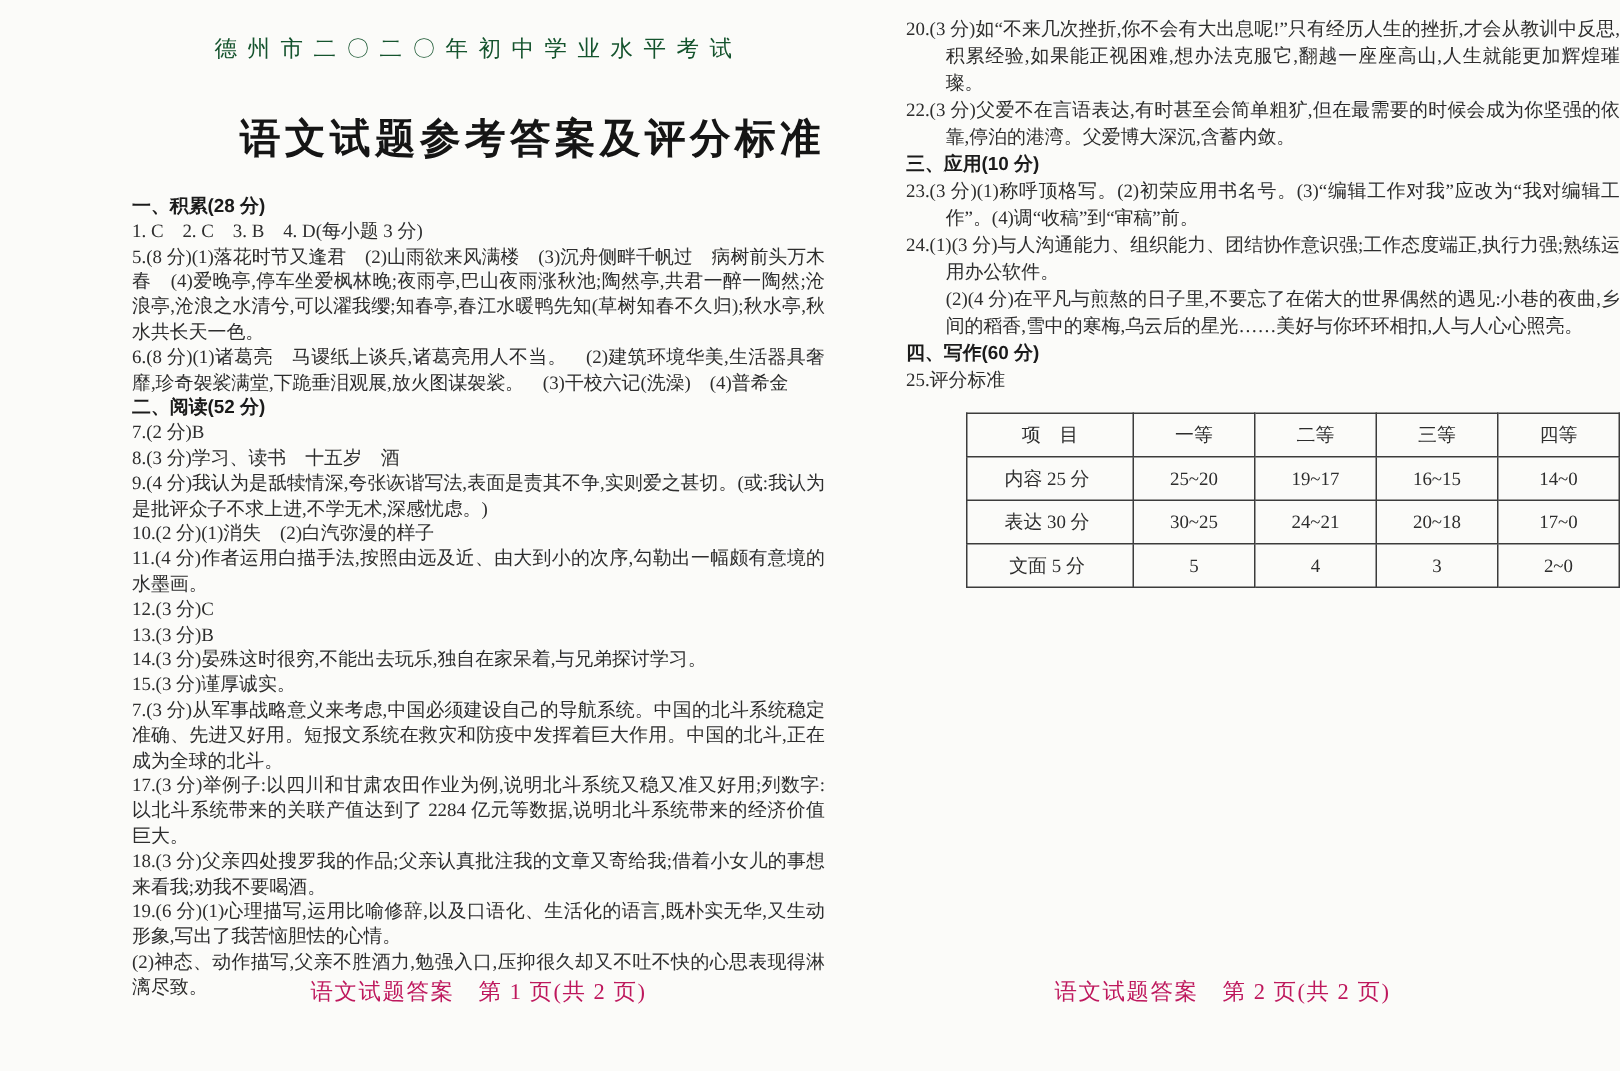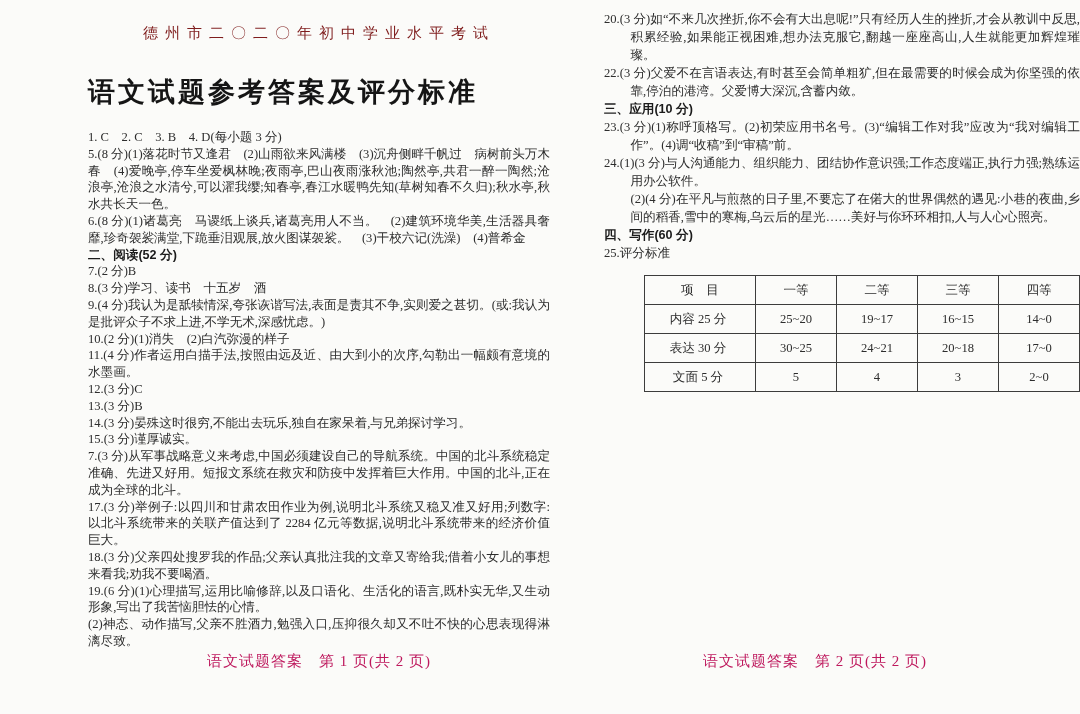--- a/index.html
+++ b/index.html
@@ -10,25 +10,25 @@
     overflow:hidden;
     font-family:"Liberation Serif","DejaVu Serif",serif;
     color:#2d2d2d;
   }
   .page{position:absolute;}
   #page1{left:88px;top:16px;width:462px;}
   #page2{left:604px;top:10px;width:476px;}
 
   .exam-header{
     text-align:center;font-size:15px;letter-spacing:7px;
-    color:#7f1d1d;margin:6px 0 0 0;line-height:22px;
+    color:#14532d;margin:6px 0 0 0;line-height:22px;
     font-family:"Liberation Serif","DejaVu Serif",serif;
   }
   .answer-title{
-    text-align:left;font-size:27px;font-weight:bold;letter-spacing:3px;
+    text-align:right;font-size:27px;font-weight:bold;letter-spacing:3px;
     color:#151515;margin:30px 0 19px 0;line-height:36px;
     font-family:"Liberation Sans","DejaVu Sans",sans-serif;
   }
 
   p.blk{margin:0;font-size:12.6px;line-height:16.8px;text-align:justify;}
   #page2 p.blk{line-height:18px;}
   p.section{
     font-weight:bold;color:#1b1b1b;
     font-family:"Liberation Sans","DejaVu Sans",sans-serif;
   }
@@ -56,20 +56,21 @@
   #footer1{left:88px;width:462px;}
   #footer2{left:570px;width:490px;}
 </style>
 </head>
 <body>
 
 <div class="page" id="page1">
   <p class="exam-header">德州市二〇二〇年初中学业水平考试</p>
   <p class="answer-title">语文试题参考答案及评分标准</p>
   <div>
+      <p class="blk section">一、积累(28 分)</p>
       <p class="blk ">1. C　2. C　3. B　4. D(每小题 3 分)</p>
       <p class="blk ">5.(8 分)(1)落花时节又逢君　(2)山雨欲来风满楼　(3)沉舟侧畔千帆过　病树前头万木春　(4)爱晚亭,停车坐爱枫林晚;夜雨亭,巴山夜雨涨秋池;陶然亭,共君一醉一陶然;沧浪亭,沧浪之水清兮,可以濯我缨;知春亭,春江水暖鸭先知(草树知春不久归);秋水亭,秋水共长天一色。</p>
       <p class="blk ">6.(8 分)(1)诸葛亮　马谡纸上谈兵,诸葛亮用人不当。　(2)建筑环境华美,生活器具奢靡,珍奇袈裟满堂,下跪垂泪观展,放火图谋袈裟。　(3)干校六记(洗澡)　(4)普希金</p>
       <p class="blk section">二、阅读(52 分)</p>
       <p class="blk ">7.(2 分)B</p>
       <p class="blk ">8.(3 分)学习、读书　十五岁　酒</p>
       <p class="blk ">9.(4 分)我认为是舐犊情深,夸张诙谐写法,表面是责其不争,实则爱之甚切。(或:我认为是批评众子不求上进,不学无术,深感忧虑。)</p>
       <p class="blk ">10.(2 分)(1)消失　(2)白汽弥漫的样子</p>
       <p class="blk ">11.(4 分)作者运用白描手法,按照由远及近、由大到小的次序,勾勒出一幅颇有意境的水墨画。</p>
       <p class="blk ">12.(3 分)C</p>

